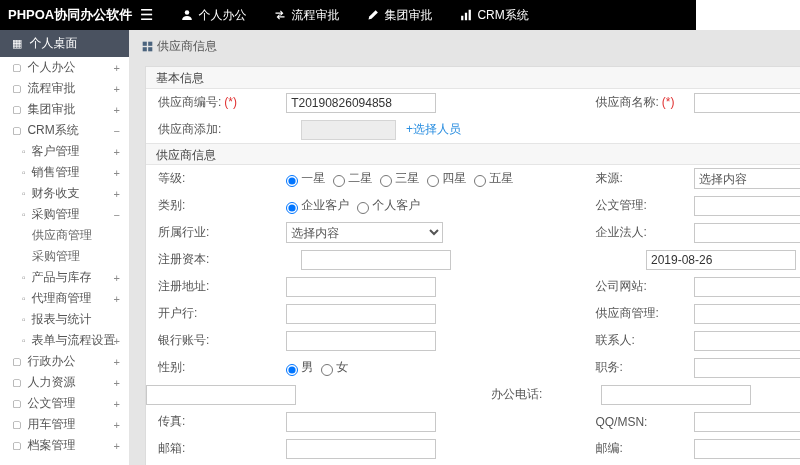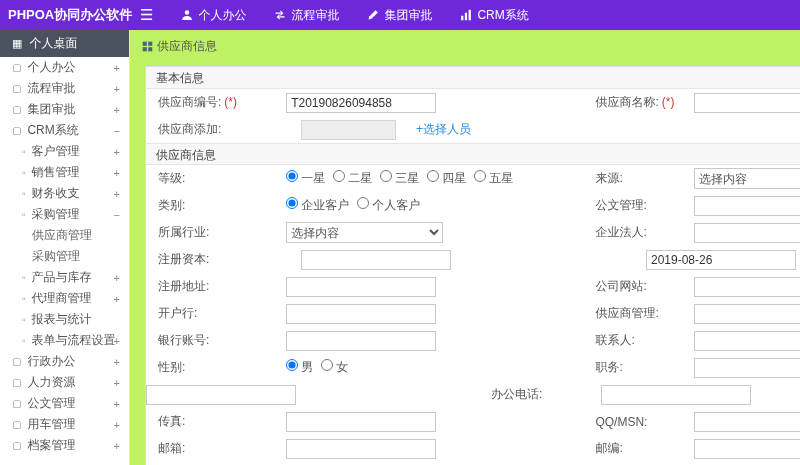--- a/index.html
+++ b/index.html
@@ -2,43 +2,43 @@
 <html><head>
 <meta charset="utf-8">
 <style>
   * { box-sizing: border-box; margin: 0; padding: 0; }
   html,body { width:800px; height:465px; overflow:hidden; }
   body {
     font-family: "Liberation Sans", "DejaVu Sans", sans-serif;
     font-size: 12px; color:#555; background:#fff; position:relative;
   }
   
-  .topbar { position:absolute; top:0; left:0; width:800px; height:30px;
-    background:#6d28d9; color:#fff; display:flex; align-items:center; z-index:20; }
+  .topbar { position:absolute; top:0; left:0; width:696px; height:30px;
+    background:#000000; color:#fff; display:flex; align-items:center; z-index:20; }
   .logo { width:130px; padding-left:8px; font-size:13px; font-weight:bold; white-space:nowrap; }
   .hamburger { margin:0 14px 0 10px; font-size:15px; cursor:pointer; line-height:30px; }
   .nav-item { display:flex; align-items:center; gap:5px; padding:0 14px; height:30px;
     cursor:pointer; white-space:nowrap; }
   .nav-item svg { display:block; }
   .caret { font-size:9px; margin-left:2px; }
   
   .sidebar { position:absolute; top:30px; left:0; width:130px; height:435px;
     background:#fff; border-right:1px solid #e4e4e4; overflow:hidden; z-index:10; }
   .desktop-item { height:27px; background:#4a5260; color:#fff; display:flex;
     align-items:center; padding-left:12px; gap:7px; cursor:pointer; }
   .desktop-item .dicon { font-size:11px; }
   .side-item { height:21px; display:flex; align-items:center; padding-left:12px;
     position:relative; color:#555; cursor:pointer; white-space:nowrap; }
   .side-item.lv1 { padding-left:22px; }
   .side-item.lv2 { padding-left:32px; color:#666; }
   .sicon { margin-right:6px; color:#8a8a8a; font-size:10px; }
   .expand { position:absolute; right:9px; color:#8a8a8a; font-size:11px; cursor:pointer; }
   
   .main { position:absolute; top:30px; left:130px; width:670px; height:435px;
-    background:#bef264; overflow:hidden; }
+    background:#e5e5e5; overflow:hidden; }
   .tabbar { height:32px; display:flex; align-items:center; padding-left:8px; gap:6px; }
   .tab-info { display:flex; align-items:center; gap:4px; color:#555; cursor:pointer; padding:3px 4px; }
   .tab-info .grid-ico { color:#4b647e; }
   .tab-add { display:flex; align-items:center; gap:5px; background:#1a7dc6; color:#fff;
     padding:3px 9px; border-radius:2px; cursor:pointer; height:21px; }
   .grid-ico svg { display:block; }
   
   .panel { position:absolute; left:15px; top:36px; width:700px; background:#fff;
     border:1px solid #dcdcdc; }
   .section-hd { height:22px; line-height:22px; background:#f7f7f7;
@@ -49,22 +49,22 @@
   .fldL { width:345px; display:flex; align-items:center; white-space:nowrap; }
   .lblR { width:110px; white-space:nowrap; }
   .fldR { flex:1; display:flex; align-items:center; white-space:nowrap; }
   .req { color:#e03131; margin-left:3px; }
   input.txt { width:150px; height:20px; border:1px solid #c8c8c8; padding:1px 4px;
     font-size:12px; color:#333; font-family:inherit; outline:none; }
   input.txt.gray { width:95px; background:#ededed; border-color:#d5d5d5; }
   select.sel { width:157px; height:21px; border:1px solid #c8c8c8; font-size:12px;
     color:#555; background:#fff; font-family:inherit; outline:none; }
   select.sel.right { width:150px; }
-  .link { color:#2a8ee0; margin-left:20px; cursor:pointer; text-decoration:none; }
-  .radio-lab { display:inline-flex; align-items:flex-start; margin-right:8px; cursor:pointer; }
+  .link { color:#2a8ee0; margin-left:10px; cursor:pointer; text-decoration:none; }
+  .radio-lab { display:inline-flex; align-items:flex-end; margin-right:8px; cursor:pointer; }
   .radio-lab input { margin:0 3px 0 0; width:12px; height:12px; }
 </style>
 </head>
 <body>
 
 <div class="topbar">
   <div class="logo">PHPOA协同办公软件</div>
   <div class="hamburger">☰</div>
 
   <div class="nav-item">

